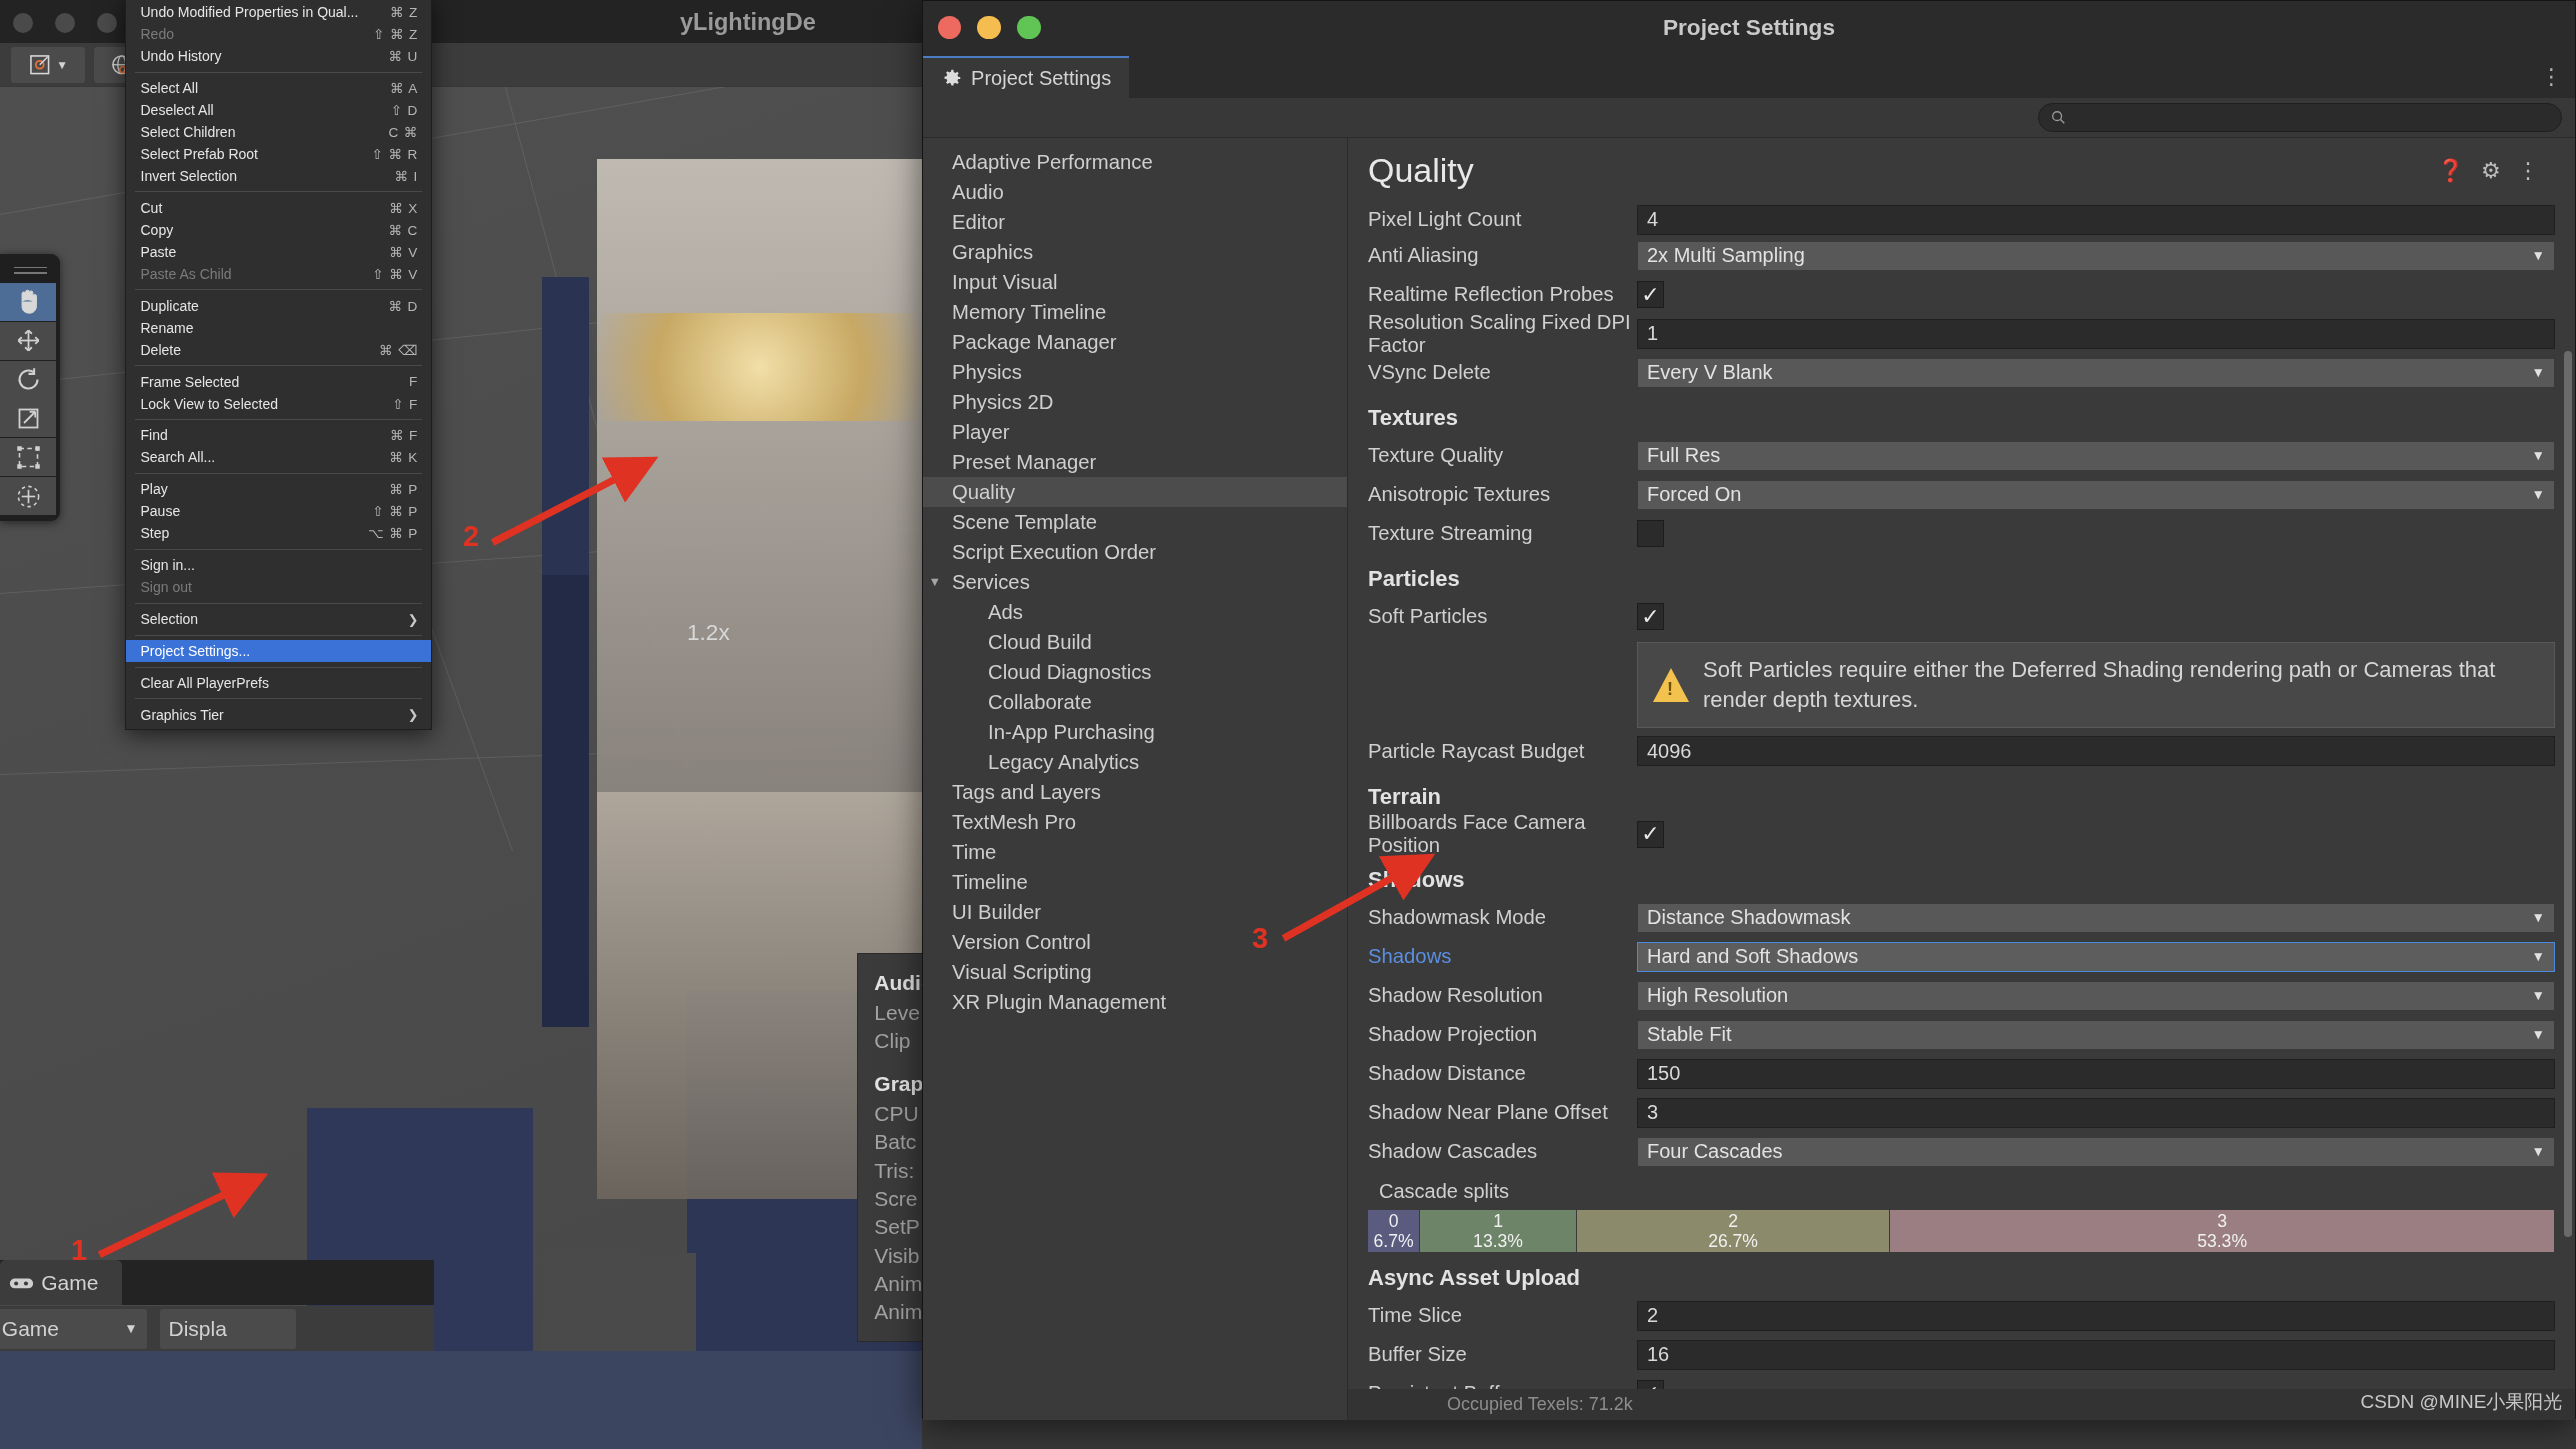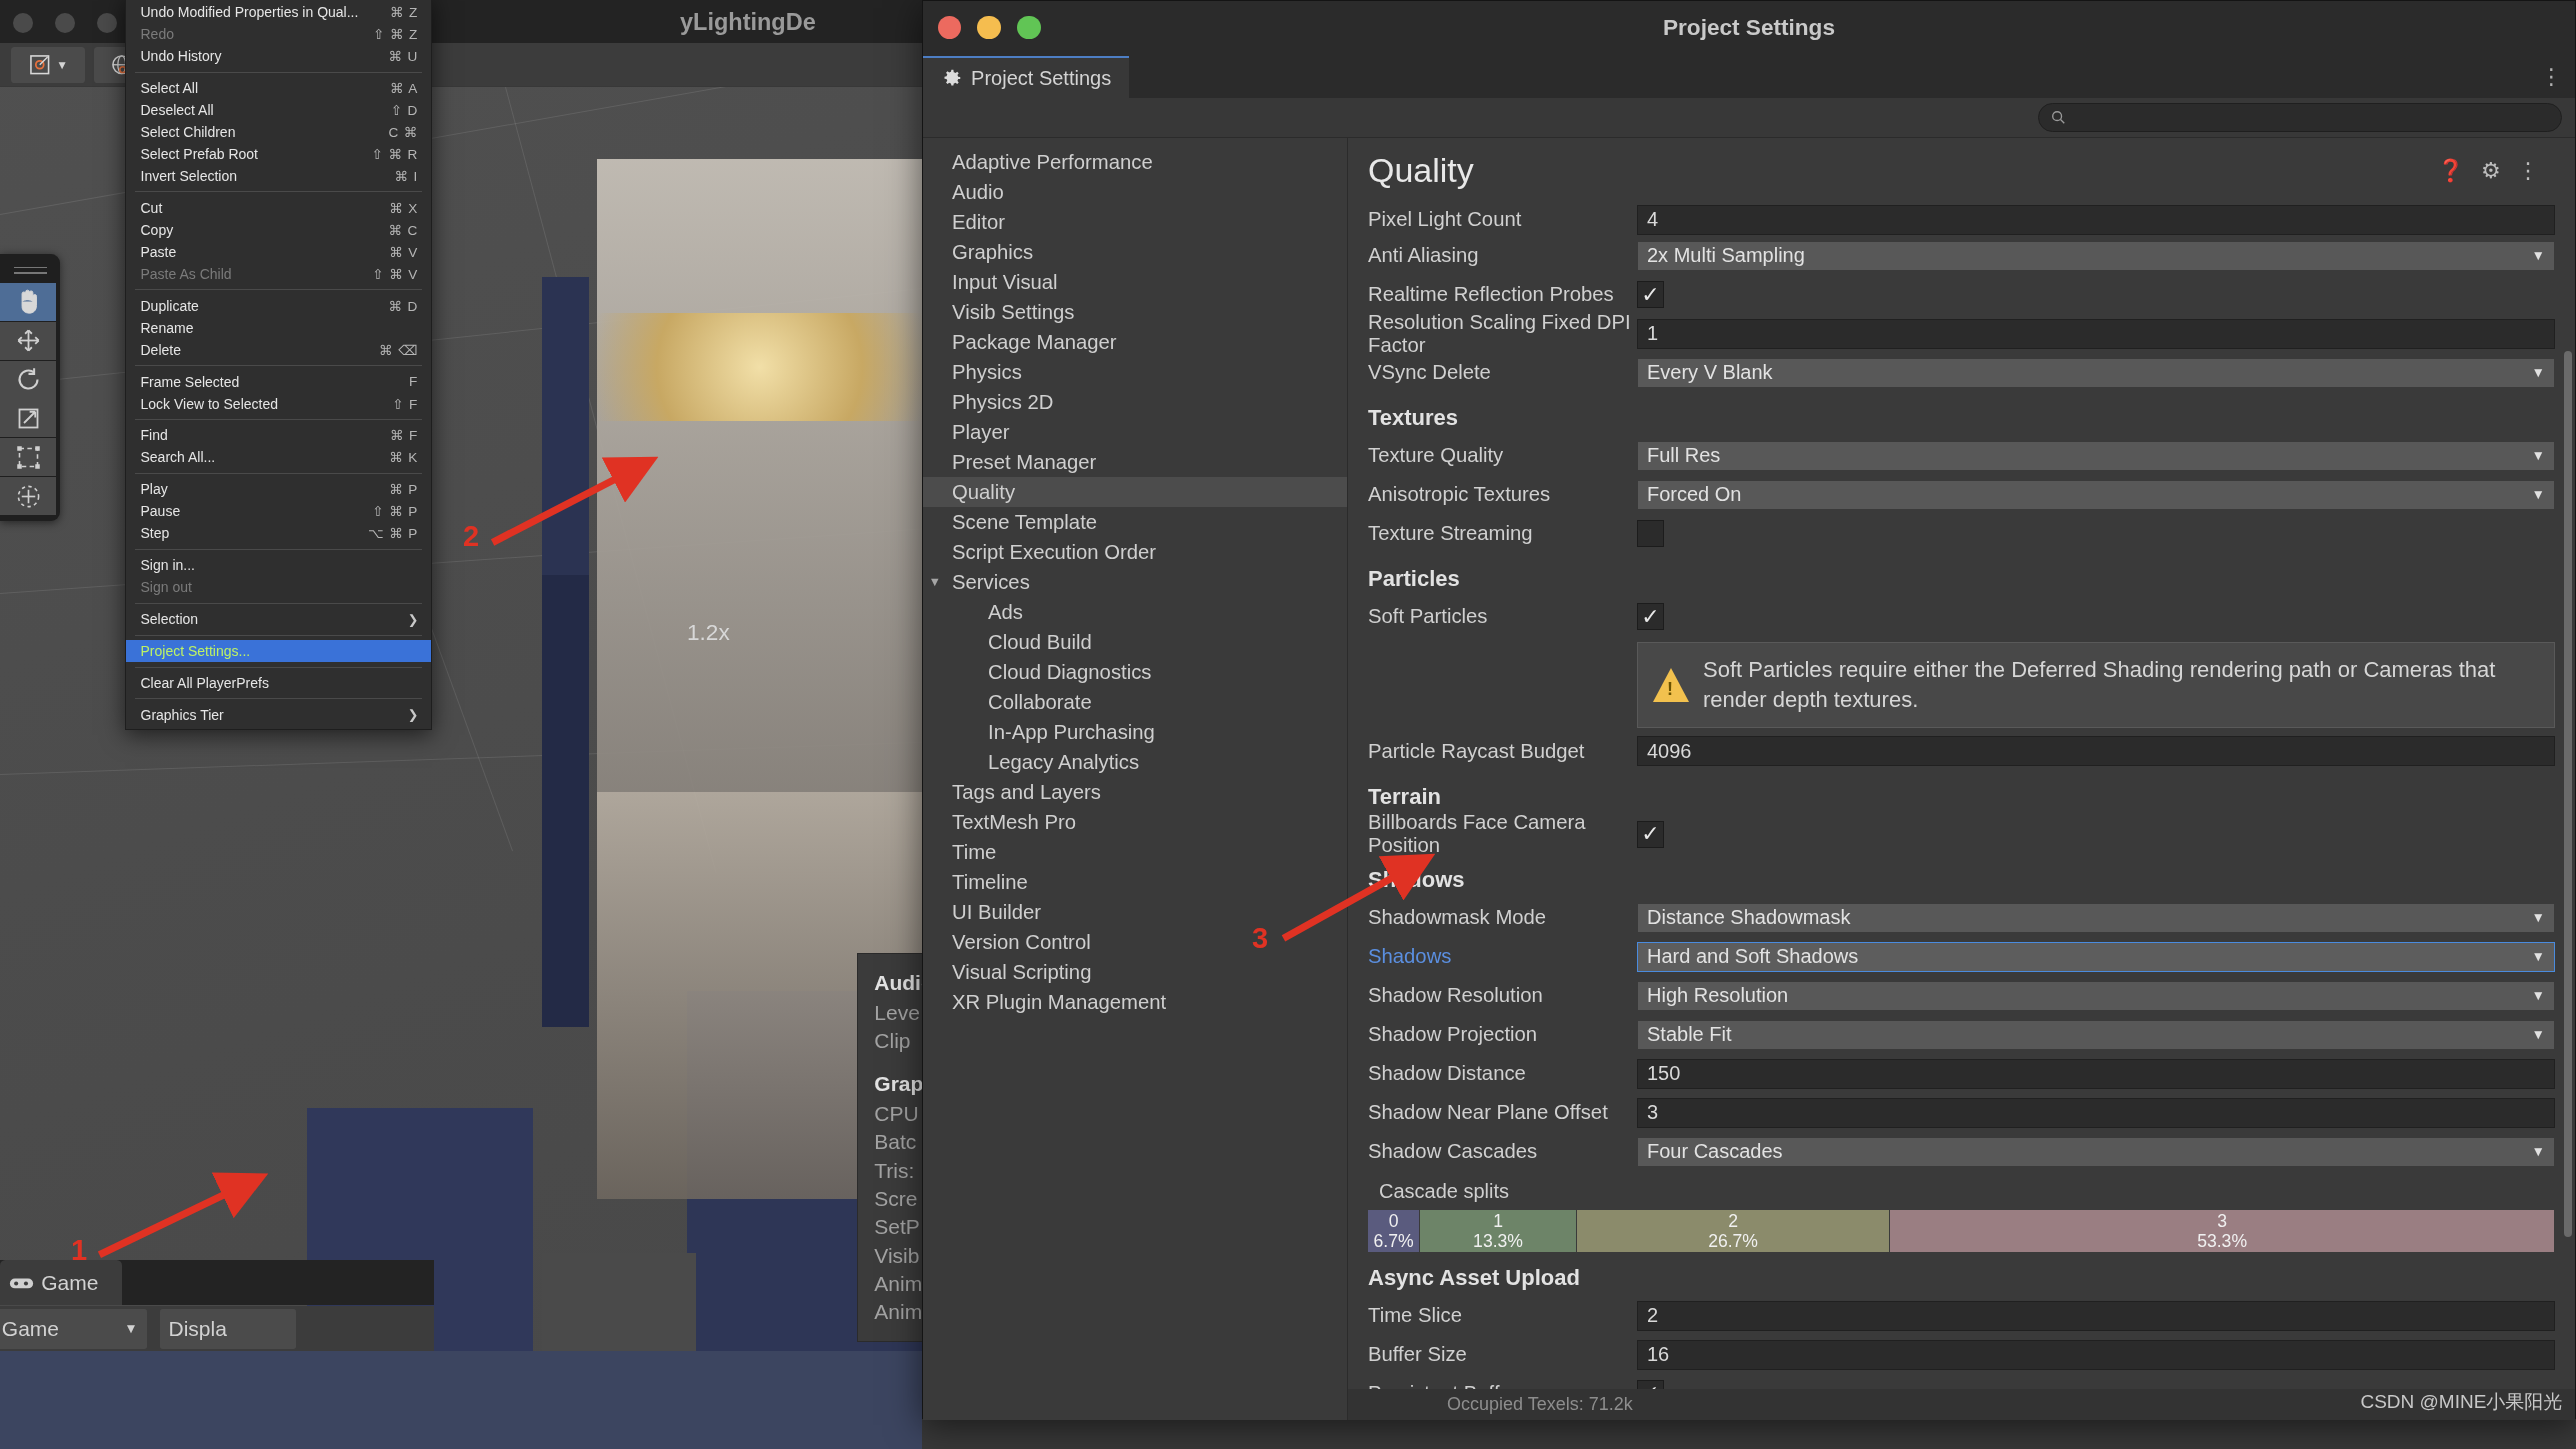--- a/index.html
+++ b/index.html
@@ -77,21 +77,21 @@
     position:absolute; left:125px; top:-3.6px; width:307px;
     background:#2f2f2f; border:0.9px solid #1e1e1e;
     box-shadow:0 5.4px 22px rgba(0,0,0,.6);
     padding:3.6px 0;
   }
   .mi {
     position:relative; height:22px; display:flex; align-items:center;
     padding:0 12.7px 0 14.5px; color:#e6e6e6; font-size:14px; white-space:nowrap;
   }
   .mi.disabled { color:#7b7b7b; }
-  .mi.highlight { background:#3a72d8; color:#bef264; }
+  .mi.highlight { background:#3a72d8; color:#ffffff; }
   .mi .sc { margin-left:auto; color:#b5b5b5; font-size:13.6px; letter-spacing:0.9px; }
   .mi .arrow { margin-left:auto; color:#c9c9c9; font-size:12.7px; }
   .msep { height:0.9px; background:#4a4a4a; margin:4.5px 9px; }
 
   
   .ps-window {
     position:absolute; left:922px; top:0; width:1654px; height:1419px;
     background:#383838; border:0.9px solid #141414;
     box-shadow:0 7.2px 33px rgba(0,0,0,.55);
   }
@@ -496,21 +496,21 @@
           <div class="ps-item" style="position: relative;">
             <span>Editor</span>
           </div>
           <div class="ps-item" style="position: relative;">
             <span>Graphics</span>
           </div>
           <div class="ps-item" style="position: relative;">
             <span>Input Visual</span>
           </div>
           <div class="ps-item" style="position: relative;">
-            <span>Visib Settings</span>
+            <span>Memory Timeline</span>
           </div>
           <div class="ps-item" style="position: relative;">
             <span>Package Manager</span>
           </div>
           <div class="ps-item" style="position: relative;">
             <span>Physics</span>
           </div>
           <div class="ps-item" style="position: relative;">
             <span>Physics 2D</span>
           </div>

